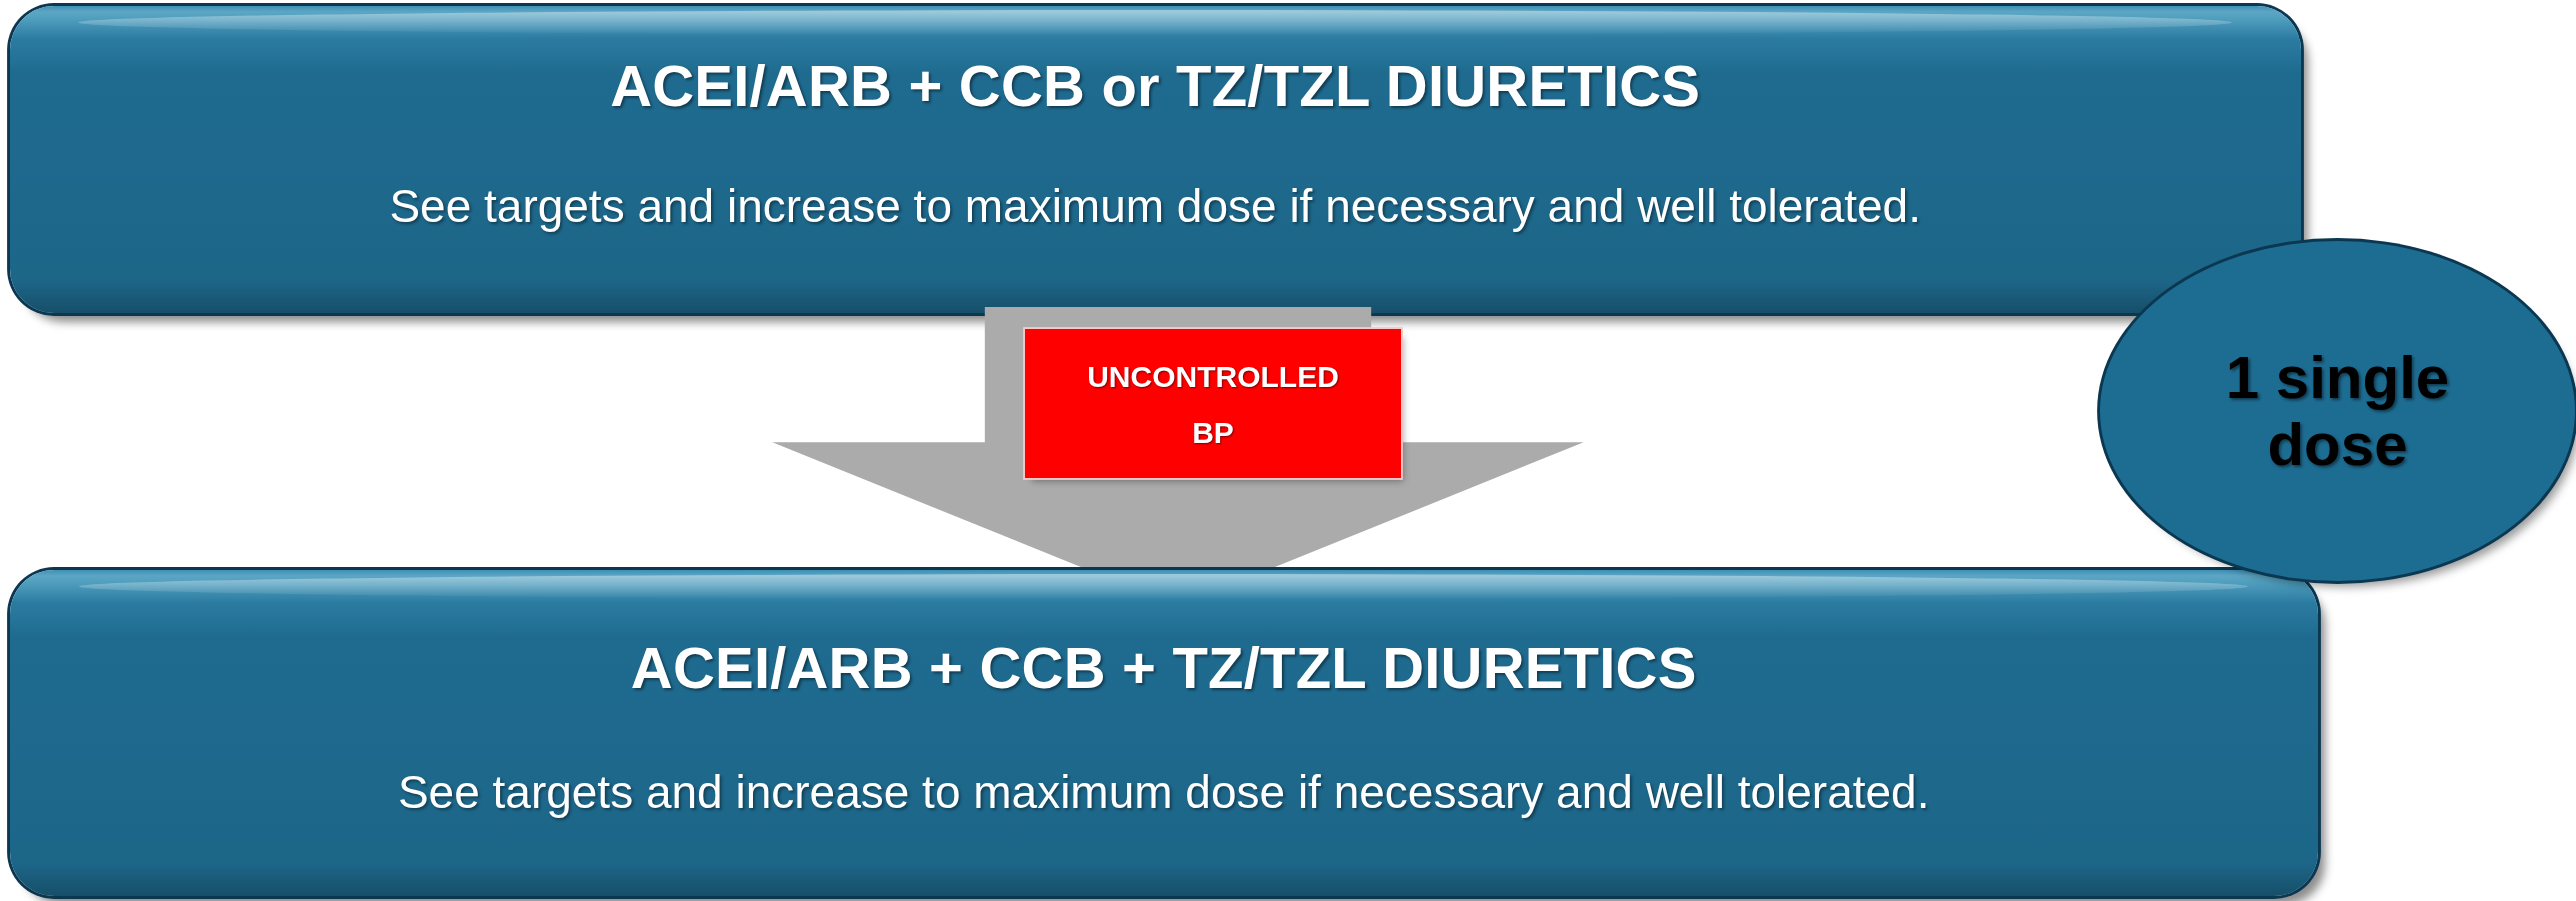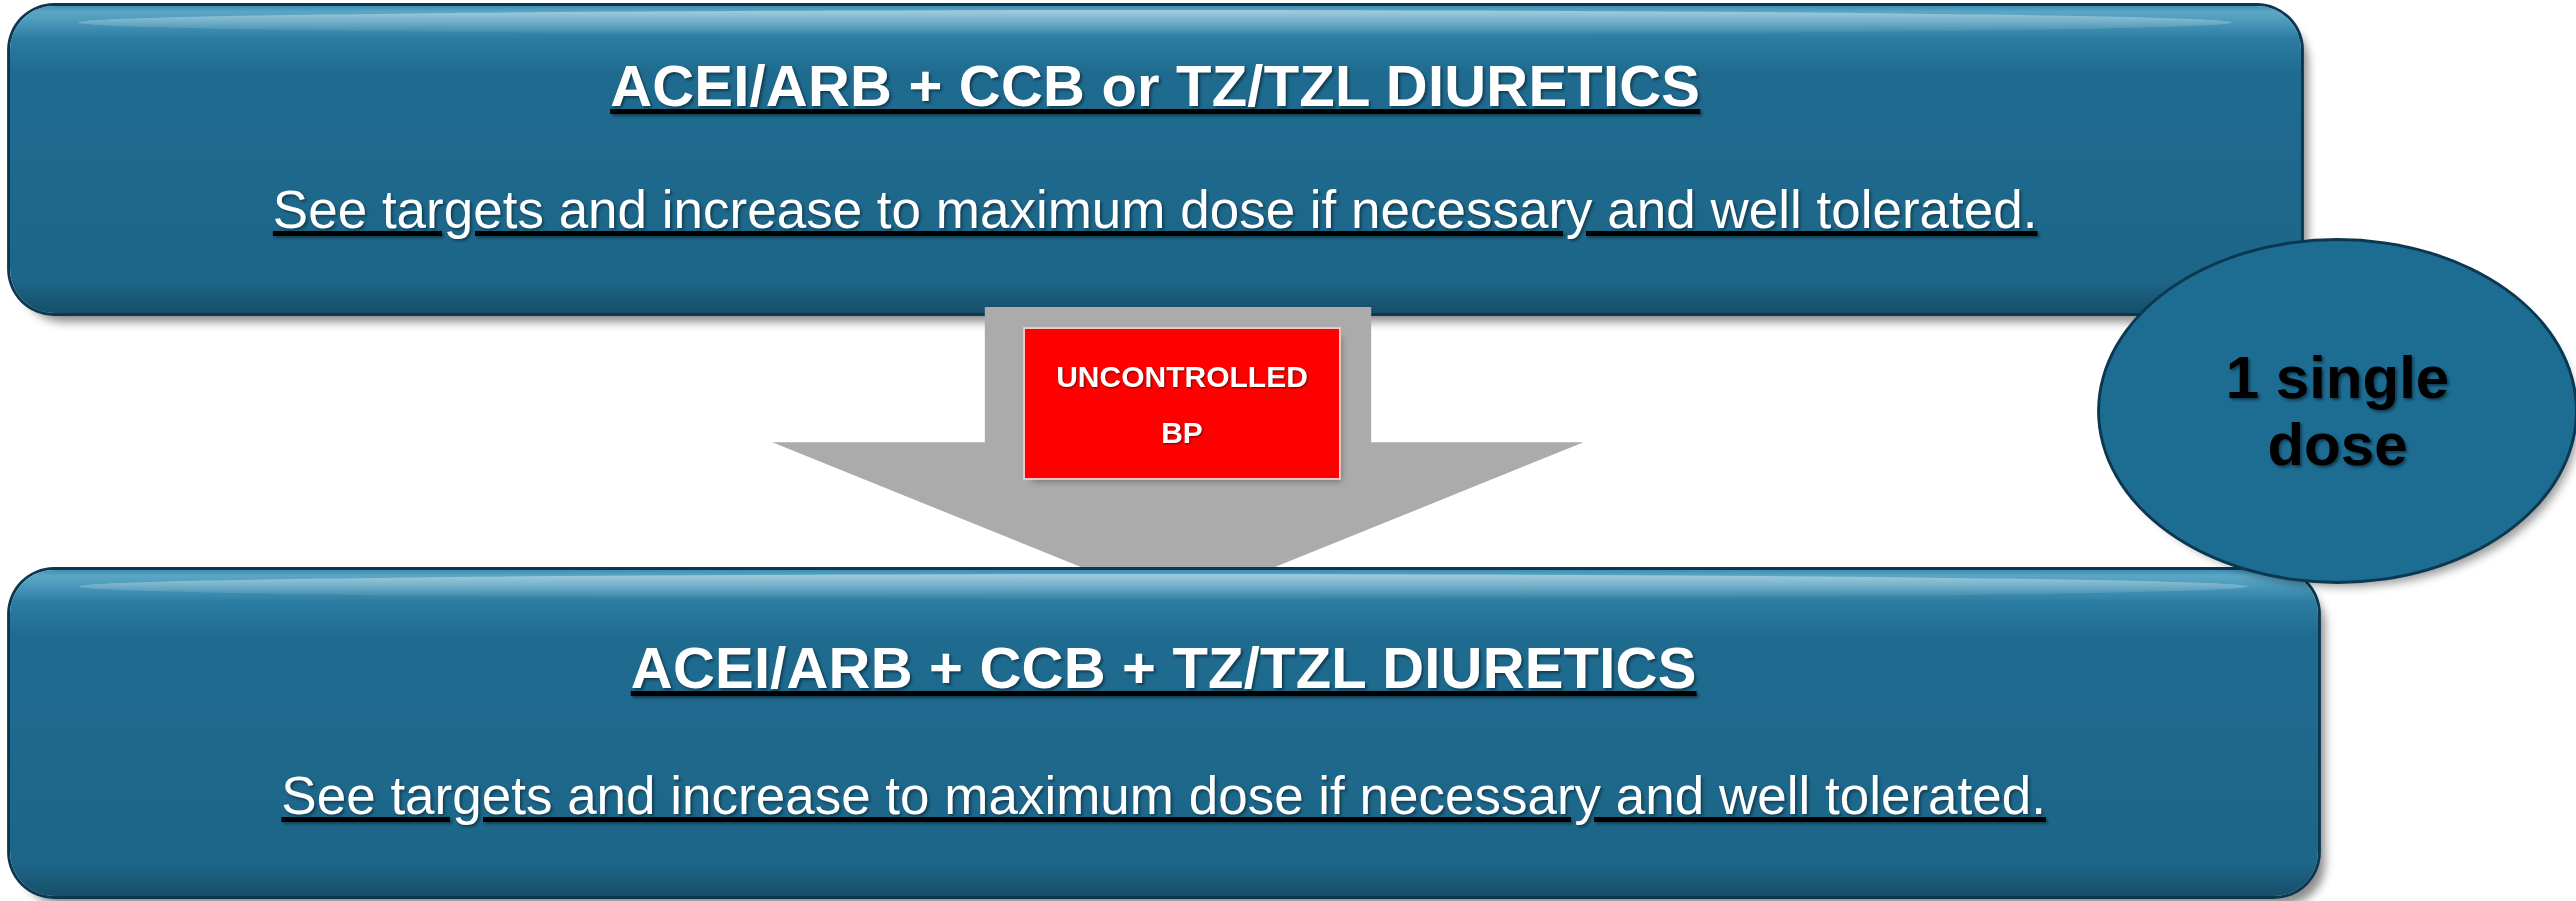--- a/index.html
+++ b/index.html
@@ -27,21 +27,20 @@
         #3f8fb4 0px,
         #5ca6c4 5.8px,
         #4e9dbd 13.5px,
         #2b7ba1 33px,
         #1f6b90 68px,
         #1c6587 100%);
     box-shadow:
       0 0 0 2.9px #0b3750,
       9.7px 11.6px 9.7px -2.9px rgba(0,0,0,0.45);
     overflow: hidden;
-    text-decoration: underline;
   }
   .tx-box::before {          
     content: "";
     position: absolute;
     left: 3%;
     right: 3%;
     top: 3.9px;
     height: 25px;
     border-radius: 50%;
     background: linear-gradient(to bottom, rgba(255,255,255,0.42), rgba(255,255,255,0.0));
@@ -70,21 +69,21 @@
   }
   .tx-title {
     font-weight: bold;
     font-size: 58px;
     letter-spacing: 0.2px;
     white-space: nowrap;
     text-shadow: 1.9px 1.9px 2.9px rgba(0,0,0,0.45);
   }
   .tx-sub {
     font-weight: normal;
-    font-size: 53px;
+    font-size: 46px;
     white-space: nowrap;
     text-shadow: 1.9px 1.9px 2.9px rgba(0,0,0,0.40);
   }
 
   #box-top    { left: 9.7px;  top: 5.8px;   width: 2291px; height: 307px; }
   #box-top    .tx-title { margin-top: 46px; }
   #box-top    .tx-sub   { margin-top: 60px; }
 
   #box-bottom { left: 9.7px;  top: 570px; width: 2308px; height: 326px; }
   #box-bottom .tx-title { margin-top: 64px; }
@@ -98,21 +97,21 @@
     width: 850px;
     height: 309px;
   }
   #down-arrow svg { display: block; width: 100%; height: 100%; }
 
   
   #uncontrolled-bp {
     position: absolute;
     left: 1025px;
     top: 329px;
-    width: 314px;
+    width: 376px;
     height: 149px;
     background: #FE0000;
     box-shadow: 0 0 0 1.9px #f4c9c9, 4.8px 5.8px 6.8px -1.9px rgba(0,0,0,0.35);
     display: flex;
     flex-direction: column;
     align-items: center;
     justify-content: center;
     color: #ffffff;
     font-weight: bold;
     font-size: 30px;

